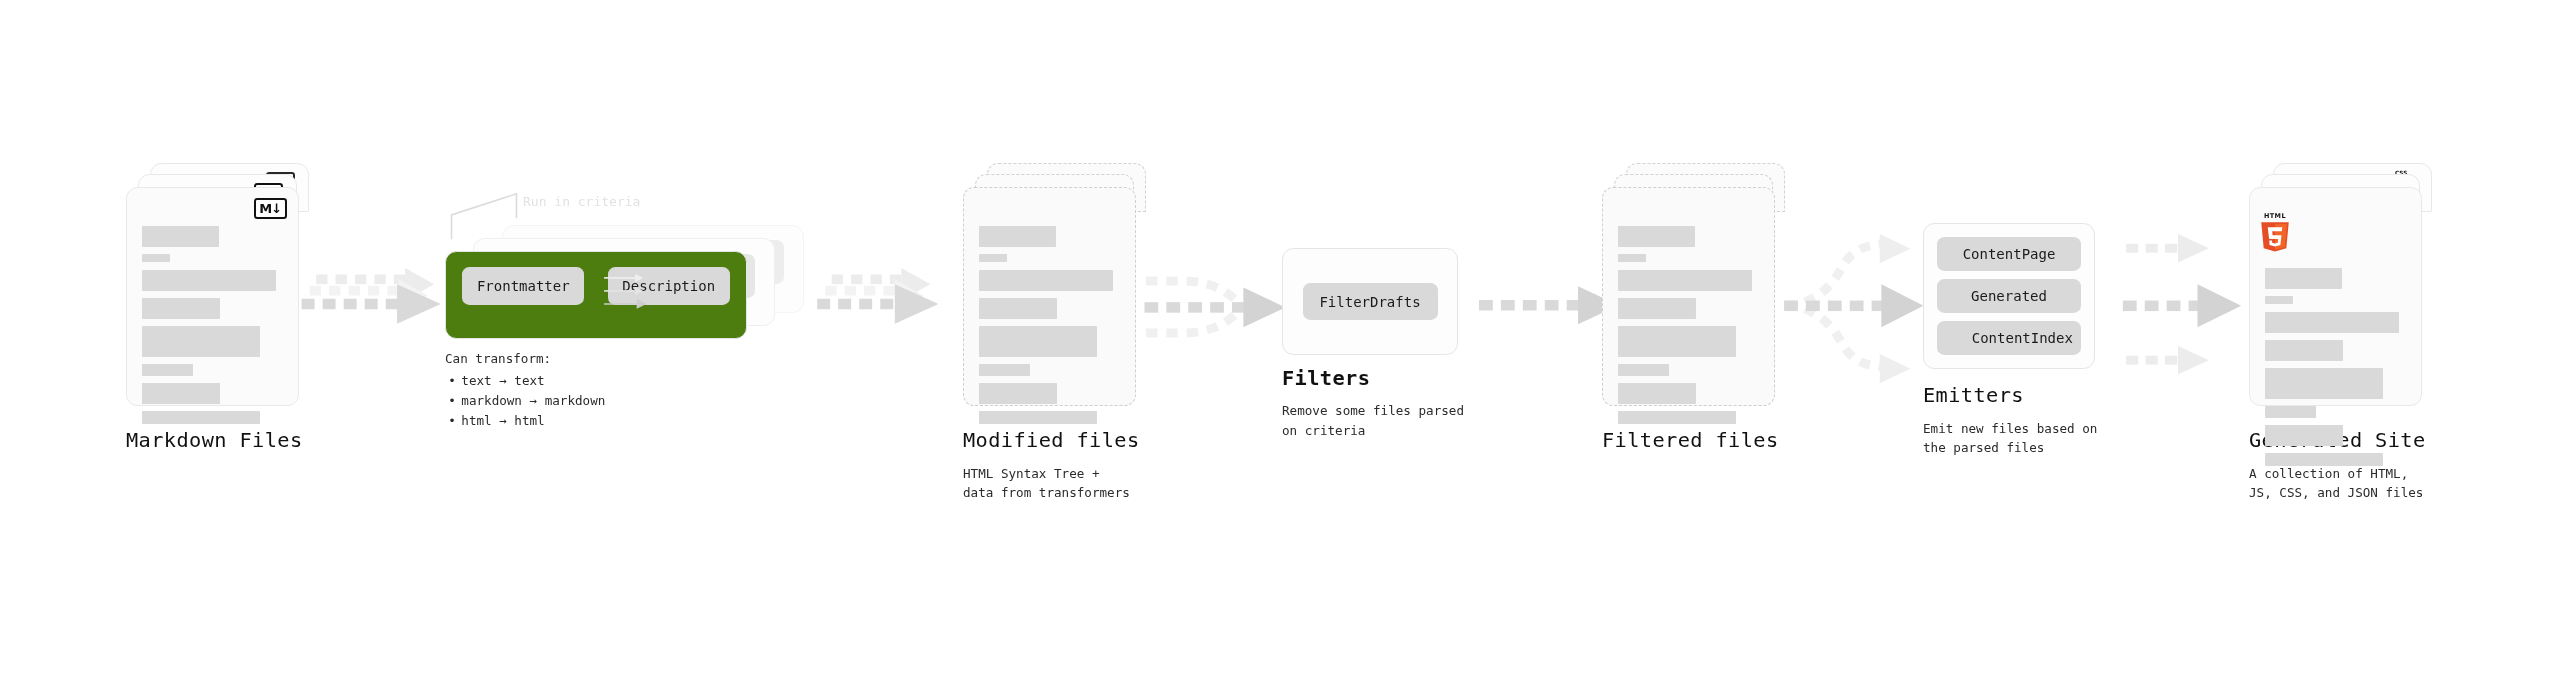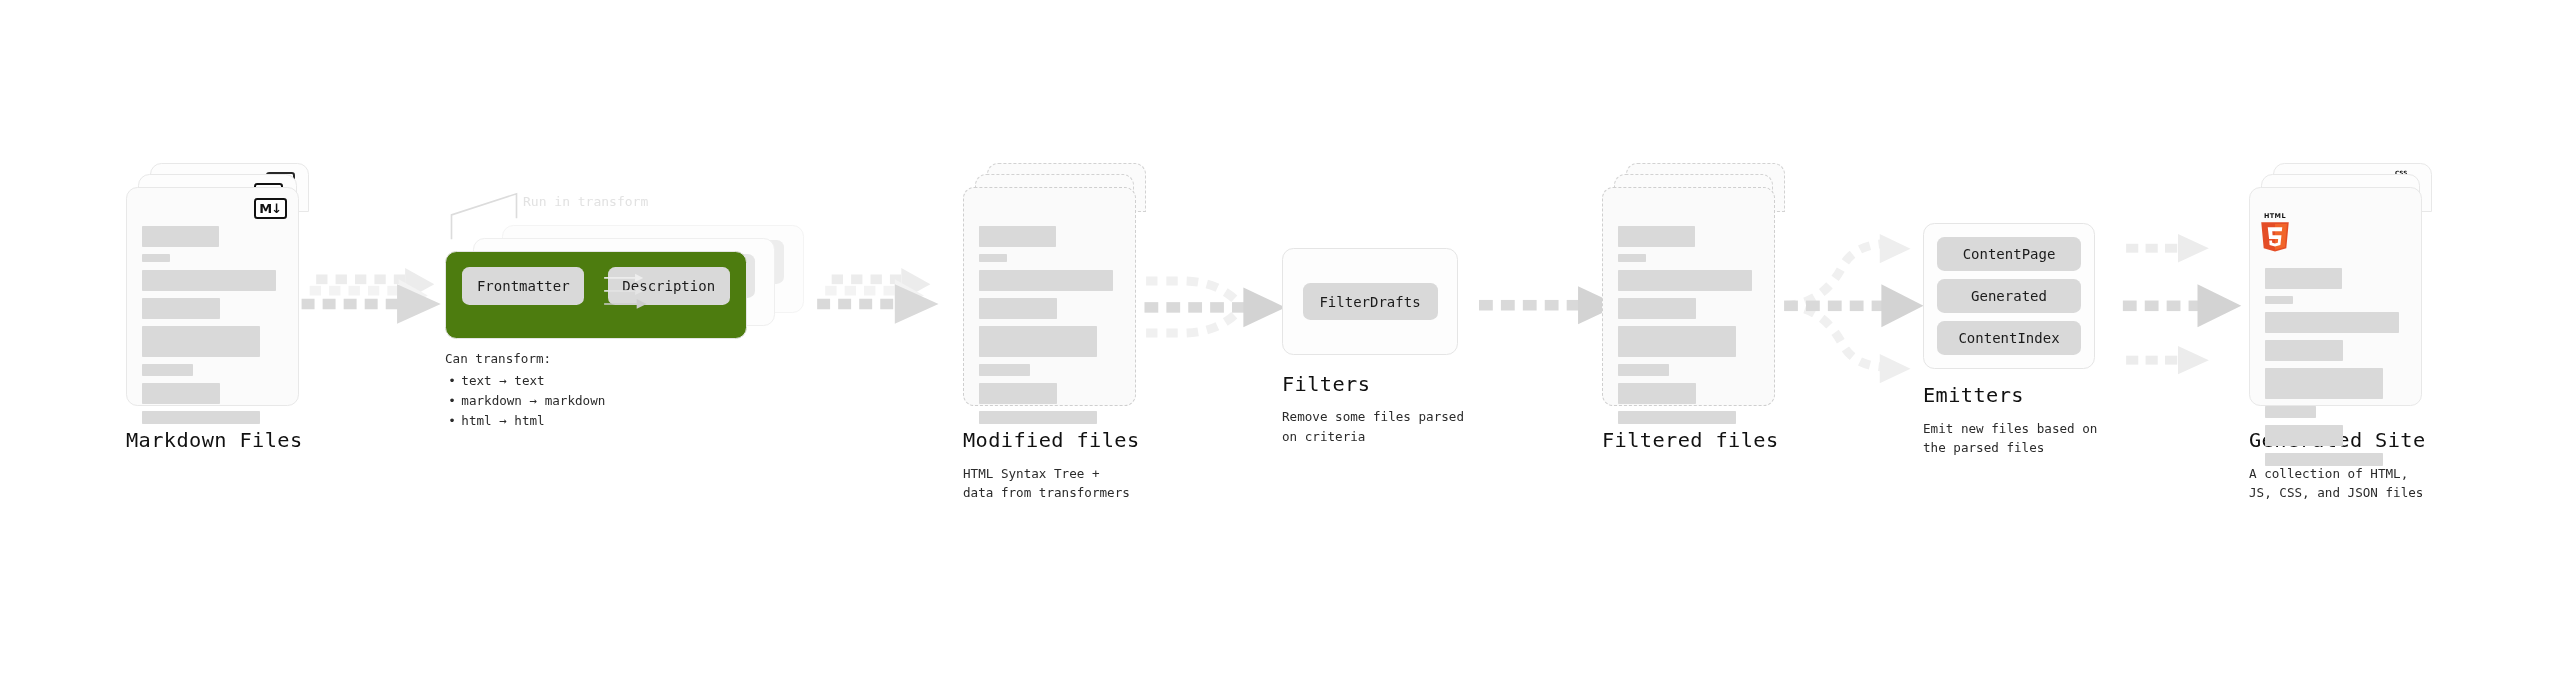--- a/index.html
+++ b/index.html
@@ -187,21 +187,21 @@
     </g>
   </svg>
 
   <div class="stage-node" style="left:445px; top:192px;">
 
     <div style="position:relative; width:374px; height:146px;">
 
       <svg class="deco" style="left:0; top:0; width:195px; height:49px;" viewBox="0 0 240 60" width="195" height="49">
         <path d="M 8 58 L 8 28 L 88 2 L 88 32" fill="none" stroke="#dcdcdc" stroke-width="2"></path>
       </svg>
-      <div class="parallel-label" style="left:78px; top:1.6px;">Run in transform</div>
+      <div class="parallel-label" style="left:78px; top:1.6px;">Run in criteria</div>
 
       <div class="groupbox dim2" style="position:absolute; left:57px; top:32.5px; width:302px; height:88px;">
         <div style="display:flex; justify-content:space-between; margin-top:-3.3px;">
           <div class="chip dim2" style="width:124px; height:44px;"></div>
           <div class="chip dim2" style="width:124px; height:44px;"></div>
         </div>
       </div>
       <div class="groupbox dim1" style="position:absolute; left:28.4px; top:46px; width:302px; height:88px;">
         <div style="display:flex; justify-content:space-between; margin-top:-3.3px;">
           <div class="chip dim1" style="width:124px; height:44px;"></div>
@@ -299,21 +299,21 @@
         <rect x="89" y="54" width="17" height="13"></rect>
       <rect x="116" y="54" width="17" height="13"></rect>
     </g>
     <polygon points="130,36 182,60.5 130,85" fill="#d3d3d3"></polygon>
   </svg>
 
   <div class="stage-node" style="left:1282px; top:248px;">
     <div class="groupbox" style="width:176px; height:107px; display:flex; align-items:center; justify-content:center; background:#fdfdfd;">
       <div class="chip" style="width:137px;">FilterDrafts</div>
     </div>
-    <div class="cap-title" style="margin-top:17px;">Filters</div>
+    <div class="cap-title" style="margin-top:11px;font-weight:bold;">Filters</div>
     <div class="cap-sub">Remove some files parsed
 on criteria</div>
   </div>
 
   <svg class="deco" style="left:1479px; top:286px; width:138px; height:49px;" viewBox="0 0 170 60" width="138" height="49">
     <g fill="#d9d9d9">
       <rect x="0" y="17" width="17" height="13"></rect>
         <rect x="27" y="17" width="17" height="13"></rect>
       <rect x="54" y="17" width="17" height="13"></rect>
         <rect x="81" y="17" width="17" height="13"></rect>
@@ -354,21 +354,21 @@
     </g>
     <polygon points="130,62 182,88.5 130,115" fill="#d3d3d3"></polygon>
     <polygon points="128,0 166,18 128,36" fill="#eeeeee"></polygon>
     <polygon points="128,148 166,166 128,184" fill="#eeeeee"></polygon>
   </svg>
 
   <div class="stage-node" style="left:1923px; top:223px;">
     <div class="groupbox" style="width:172px; padding:13px 13px; background:#fdfdfd;">
       <div class="chip" style="margin-bottom:8.1px; padding:9px 8.1px;">ContentPage</div>
       <div class="chip" style="margin-bottom:8.1px; padding:9px 8.1px;">Generated</div>
-      <div class="chip" style="padding:9px 8.1px;">ContentIndex</div>
+      <div class="chip" style="padding:9px 8.1px;text-align:right;">ContentIndex</div>
     </div>
     <div class="cap-title" style="margin-top:14px;">Emitters</div>
     <div class="cap-sub">Emit new files based on
 the parsed files</div>
   </div>
 
   <svg class="deco" style="left:2118px; top:234px; width:146px; height:142px;" viewBox="0 0 180 175" width="146" height="142">
     <g fill="#ececec">
       <rect x="10" y="12" width="15" height="11"></rect>
         <rect x="34" y="12" width="15" height="11"></rect>

